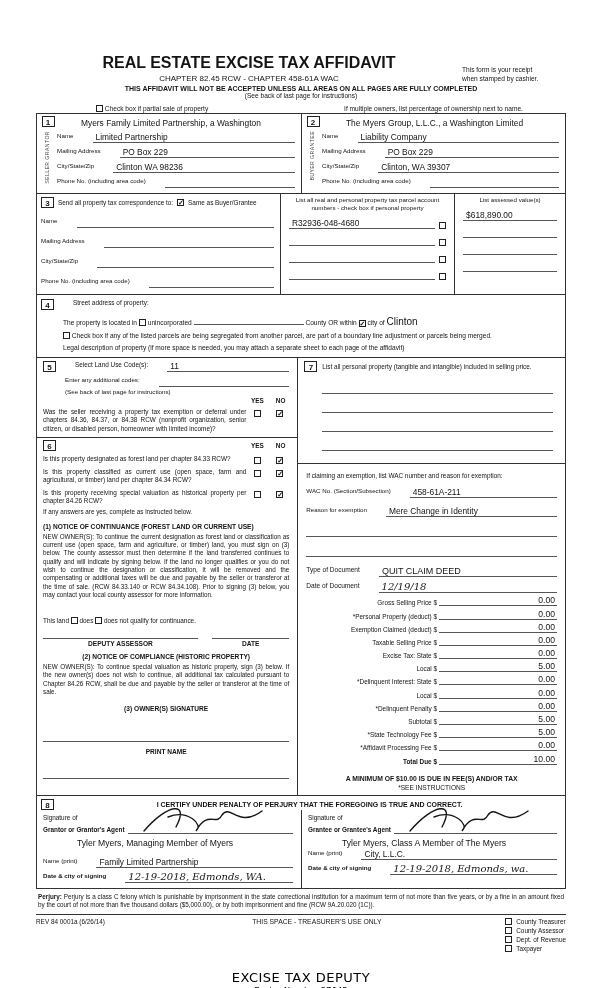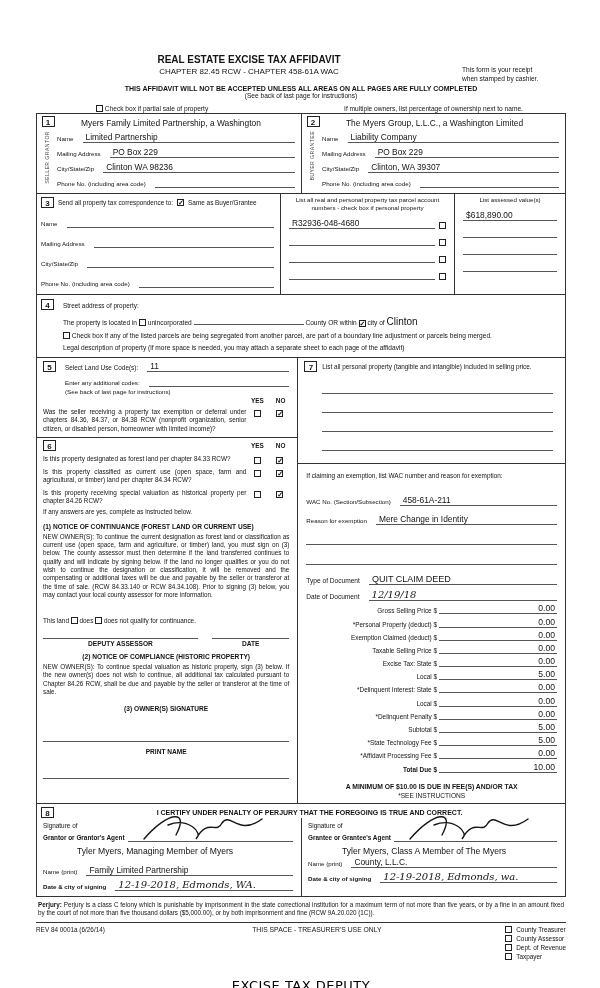--- a/index.html
+++ b/index.html
@@ -9,35 +9,35 @@
   .b{font-weight:bold}
   
   .hdr{display:flex;align-items:flex-start}
   .logo-block{width:150px;position:relative}
   .logo-line1{font-size:7px;font-weight:bold;margin-left:22px}
   .logo-line2{font-size:15px;font-weight:bold;letter-spacing:0.3px}
   .logo-line3{font-size:8px;font-style:italic;margin-left:12px;font-family:"Liberation Serif",serif}
   .logo-swirl{position:absolute;left:72px;top:-4px}
   .typeprint{font-size:7px;margin-top:4px}
   .title-block{flex:1;text-align:center;padding-top:10px}
-  .title{font-size:10px;font-weight:bold}
+  .title{font-size:16px;font-weight:bold}
   .subtitle{font-size:8px;margin-top:2px}
   .receipt-note{width:104px;font-size:6.6px;padding-top:22px;line-height:1.3}
   .warning{font-size:7px;font-weight:bold;text-align:center;margin-top:2px}
   .warning-sub{font-size:6.6px;text-align:center}
   .partial-row{display:flex;font-size:6.6px;margin-top:6px;margin-bottom:1px}
   .partial-left{width:50%;padding-left:60px}
   .partial-right{width:50%;text-align:center}
   
   .cb{display:inline-block;width:7px;height:7px;border:1px solid #222;font-size:7px;line-height:6px;
       text-align:center;vertical-align:-1px;background:#fff;font-weight:bold}
   .numbox{display:inline-block;min-width:13px;height:11px;border:1px solid #222;font-size:8px;
       font-weight:bold;text-align:center;line-height:11px;background:#fff}
   
-  .fld{display:flex;align-items:flex-end;gap:9px;margin-top:4px}
+  .fld{display:flex;align-items:flex-start;gap:19px;margin-top:4px}
   .lbl{font-size:6.2px;white-space:nowrap;padding-bottom:1px}
   .line{flex:1;border-bottom:1px solid #555;font-size:8.4px;line-height:10px;min-height:11px;padding:0 3px}
   
   .parties{display:flex;border:1.2px solid #333;margin-top:1px}
   .party{width:50%;padding:2px 6px 5px 2px;display:flex}
   .party+.party{border-left:1.2px solid #333}
   .numcol{width:18px;display:flex;flex-direction:column;align-items:center;gap:4px}
   .vlab{writing-mode:vertical-rl;transform:rotate(180deg);font-size:5.2px;letter-spacing:0.4px;color:#444;line-height:1.4}
   .pfields{flex:1}
   .bigname{font-size:8.4px;padding-left:24px;margin-top:2px}
@@ -350,21 +350,21 @@
           <span class="numbox">7</span>
           <span style="font-size:6.4px">List all personal property (tangible and intangible) included in selling price.</span>
         </div>
         <div class="blankline" style="margin:10px 4px 0 18px"></div>
         <div class="blankline" style="margin:7px 4px 0 18px"></div>
         <div class="blankline" style="margin:7px 4px 0 18px"></div>
         <div class="blankline" style="margin:7px 4px 6px 18px"></div>
       </div>
       <div class="exm">
         <div style="font-size:6.4px;margin-top:2px">If claiming an exemption, list WAC number and reason for exemption:</div>
-        <div class="fld" style="margin-top:16px">
+        <div class="fld" style="margin-top:8px">
             <span class="lbl">WAC No. (Section/Subsection)</span>
           <span class="line">458-61A-211</span>
           </div>
         <div class="fld" style="margin-top:8px">
             <span class="lbl">Reason for exemption</span>
           <span class="line">Mere Change in Identity</span>
           </div>
         <div class="blankline" style="margin-top:8px"></div>
         <div class="blankline" style="margin-top:8px"></div>
         <div class="fld" style="margin-top:9px">
@@ -467,21 +467,21 @@
           <span class="siglbl">Grantee or Grantee's Agent</span>
           <span class="sigline">
             <svg width="130" height="34" viewBox="0 0 130 34">
               <path d="M6 30 C 30 2, 52 0, 38 26 M30 16 C 50 8, 66 24, 58 30 C 70 8, 78 26, 84 14 C 92 2, 100 28, 124 10" fill="none" stroke="#161616" stroke-width="1.4" stroke-linecap="round"></path>
             </svg>
           </span>
         </div>
         <div class="bigname" style="padding-left:34px;font-size:8.6px;margin-top:4px">Tyler Myers, Class A Member of The Myers</div>
         <div class="fld" style="margin-top:1px">
             <span class="lbl">Name (print)</span>
-          <span class="line">County, L.L.C.</span>
+          <span class="line">City, L.L.C.</span>
           </div>
         <div class="fld" style="margin-top:4px">
             <span class="lbl" style="font-weight:bold">Date &amp; city of signing</span>
           <span class="line hand">12-19-2018,  Edmonds, wa.</span>
           </div>
       </div>
     </div>
   </div>
 
   <div class="perjury">

